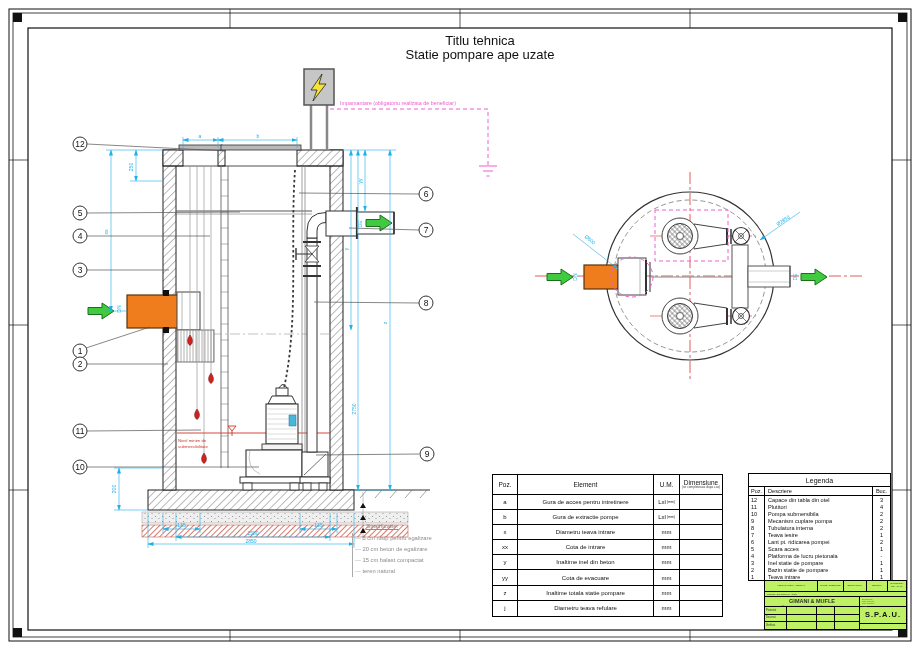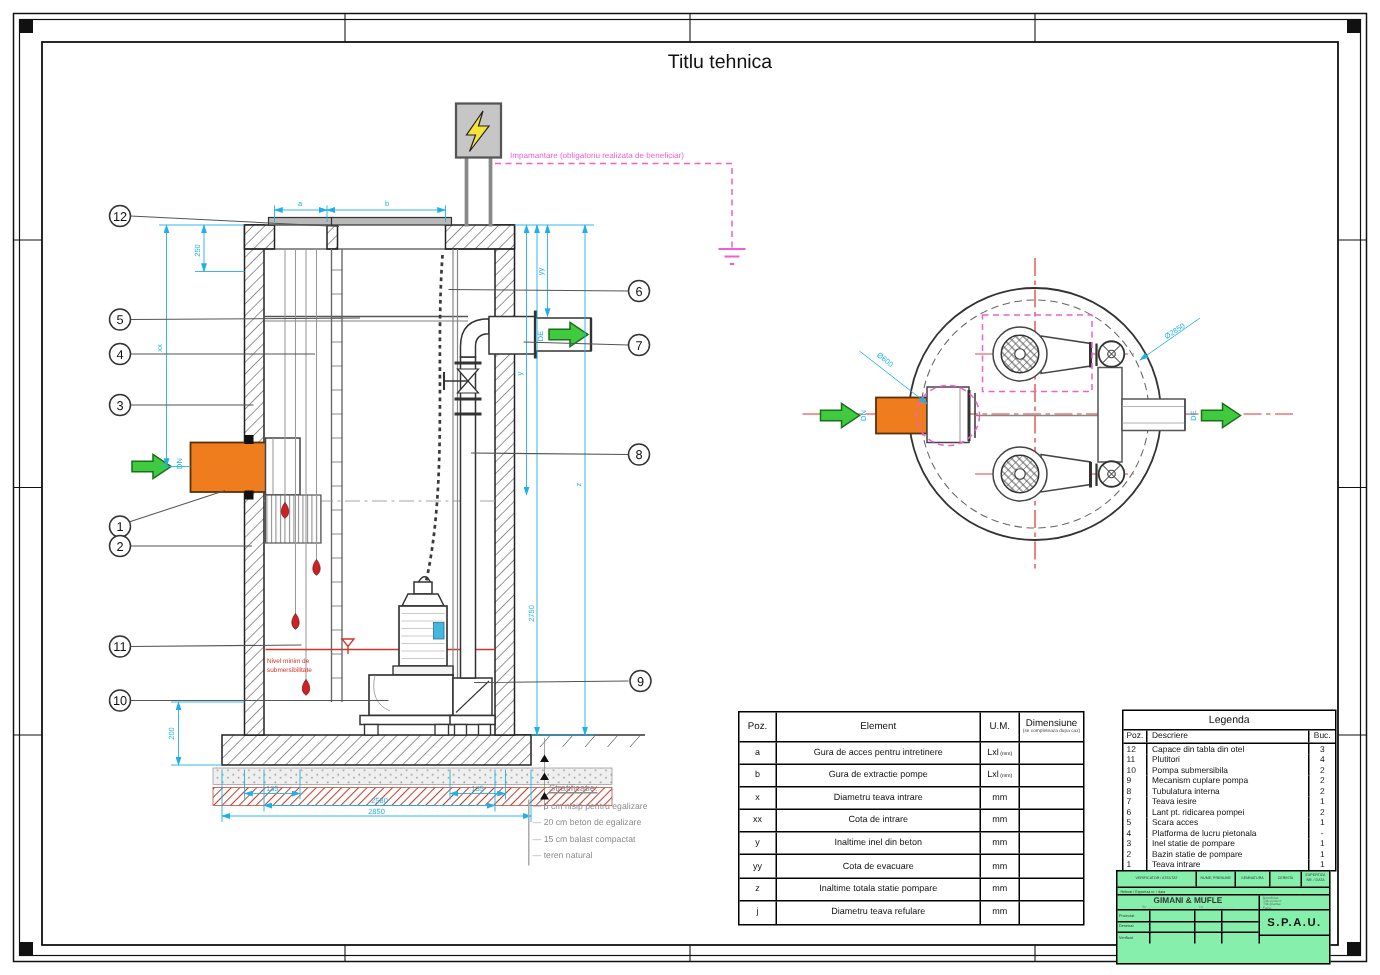--- a/index.html
+++ b/index.html
@@ -35,22 +35,22 @@
           font-size:5.6px;background:#fff;}
   .legend .ttl{height:13px;border-bottom:1px solid #000;display:flex;align-items:center;
                justify-content:center;font-size:7px;}
   .legend .lhead{display:flex;height:9px;border-bottom:1px solid #000;align-items:center;}
   .legend .lrow{display:flex;height:7px;align-items:center;}
   .legend .lp{width:16px;border-right:1px solid #000;padding-left:2px;height:100%;display:flex;align-items:center;}
   .legend .ld{flex:1;border-right:1px solid #000;padding-left:3px;height:100%;display:flex;align-items:center;}
   .legend .lb{width:17px;text-align:center;}
 
   
-  .tblock{position:absolute;left:744px;top:580px;width:143px;height:63px;border:1.2px solid #000;
-          font-size:2.5px;color:#333;background:#86efac;}
+  .tblock{position:absolute;left:764px;top:580px;width:143px;height:50px;border:1.2px solid #000;
+          font-size:2.5px;color:#333;background:#bef264;}
   .tb-r1{display:flex;height:11px;border-bottom:1px solid #000;}
   .tb-r1 .tc{border-right:1px solid #000;display:flex;align-items:center;justify-content:center;
              text-align:center;padding:0 1px;font-size:2.4px;line-height:2.8px;}
   .tb-r1 .tc:last-child{border-right:none;}
   .tb-r2{height:5px;border-bottom:1px solid #000;padding-left:2px;font-size:2.4px;display:flex;align-items:center;}
   .tb-main{display:flex;height:31.5px;}
   .tb-left{width:95px;border-right:1px solid #000;display:flex;flex-direction:column;}
   .tb-co{height:10px;border-bottom:1px solid #000;text-align:center;overflow:hidden;}
   .tb-co .nm{font-size:5.5px;font-weight:bold;line-height:6px;margin-top:1px;}
   .tb-co .ad{font-size:2.3px;color:#777;line-height:2.5px;}
@@ -387,20 +387,21 @@
     <text class="conum" x="80" y="470">10</text>
     <text class="conum" x="426" y="197">6</text>
     <text class="conum" x="426" y="233">7</text>
     <text class="conum" x="426" y="306">8</text>
     <text class="conum" x="427" y="457">9</text>
   </g>
 </svg>
 
 <div class="title">
   <div>Titlu tehnica</div>
+  <div>Statie pompare ape uzate</div>
 </div>
 
 <div class="strat">
   <div class="st">Stratificatie:</div>
   <ul>
     <li>5 cm nisip pentru egalizare</li>
     <li>20 cm beton de egalizare</li>
     <li>15 cm balast compactat</li>
     <li>teren natural</li>
   </ul>

